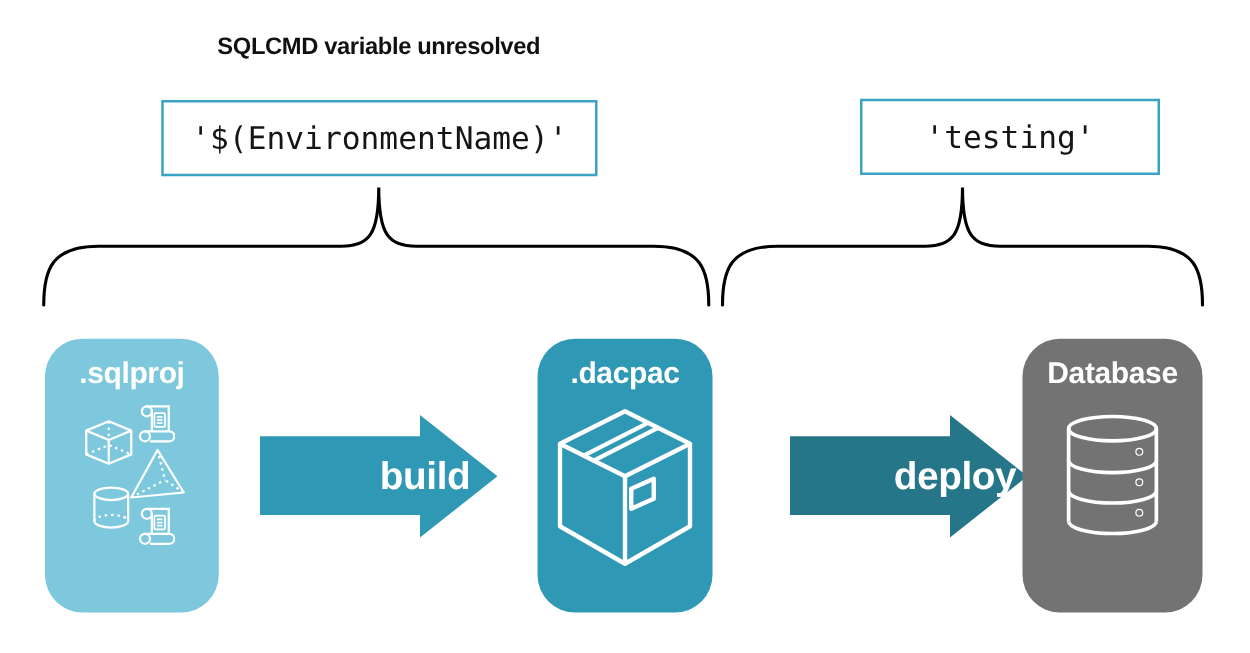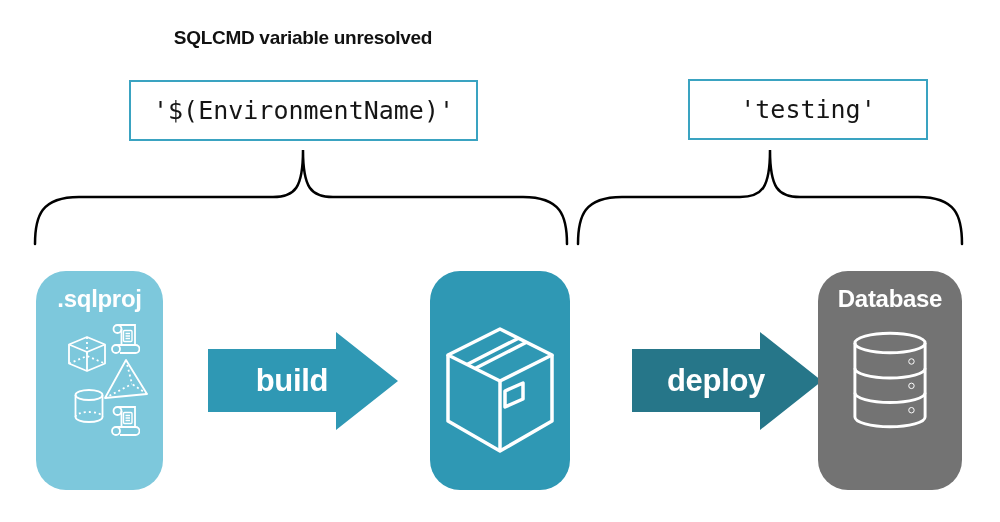--- a/index.html
+++ b/index.html
@@ -18,37 +18,37 @@
     display:flex;align-items:center;justify-content:center;box-sizing:border-box;
   }
   .cb-left{left:129px;top:80px;width:349px;height:61px;}
   .cb-right{left:660px;top:79px;width:240px;height:61px;margin-left:28px;}
   .codebox code{font-family:"DejaVu Sans Mono",monospace;font-size:25px;color:#151515;white-space:pre;}
   .brace{position:absolute;}
   .brace path{fill:none;stroke:#000;stroke-width:2.5;stroke-linecap:round;}
   .brace-left{left:33px;top:146px;}
   .brace-right{left:576px;top:146px;}
   .card{position:absolute;top:271px;height:219px;border-radius:30px;}
-  .card-sqlproj{left:36px;width:127px;background:#7dc8dc;}
+  .card-sqlproj{left:36px;width:127px;background:#7dc8dc;padding-left:12px;}
   .card-dacpac{left:430px;width:140px;background:#2f98b4;}
   .card-database{left:818px;width:144px;background:#267689;}
   .card-label{
     position:absolute;left:0;top:14px;width:100%;text-align:center;
     font-weight:bold;font-size:24px;color:#fff;letter-spacing:-0.3px;
   }
   .icon{position:absolute;}
   .icon path,.icon ellipse,.icon circle,.icon rect{fill:none;stroke:#fff;}
   .dash{stroke-dasharray:2 3;}
   .arrow{position:absolute;top:332px;width:190px;height:98px;}
   .arrow-build{left:208px;}
   .arrow-deploy{left:608px;margin-left:24px;}
   .arrow-label{
     position:absolute;left:0;top:17px;width:168px;height:63px;
     display:flex;align-items:center;justify-content:center;
-    color:#fff;font-weight:bold;font-size:31px;letter-spacing:-0.3px;
+    color:#fff;font-weight:bold;font-size:31px;letter-spacing:-0.3px;padding-left:48px;
   }
 </style>
 </head>
 <body>
 
 <div class="canvas">
 
   <div class="heading h-left">SQLCMD variable unresolved</div>
 
   <div class="codebox cb-left">
@@ -122,20 +122,21 @@
   </div>
 
   <div class="arrow arrow-build">
     <svg width="190" height="98" viewBox="0 0 190 98">
       <polygon points="0,17 128,17 128,0 190,49 128,98 128,80 0,80" fill="#2f98b4"></polygon>
     </svg>
     <div class="arrow-label">build</div>
   </div>
 
   <div class="card card-dacpac" style="background: rgb(47, 152, 180);">
+    <div class="card-label">.dacpac</div>
     <svg class="icon" style="left:14px;top:54px;" width="112" height="132" viewBox="0 0 112 132">
       <g stroke-width="3.5" stroke-linejoin="round">
         <path d="M56 4 L108 30 L56 56 L4 30 Z"></path>
         <path d="M23 39.5 L74 13.5 M31 43.5 L82 17.5"></path>
         <path d="M4 30 V96 L56 126 L108 96 V30"></path>
         <path d="M56 56 V126"></path>
         <path d="M61 66 L79 58 L79 74 L61 82 Z"></path>
       </g>
     </svg>
   </div>

